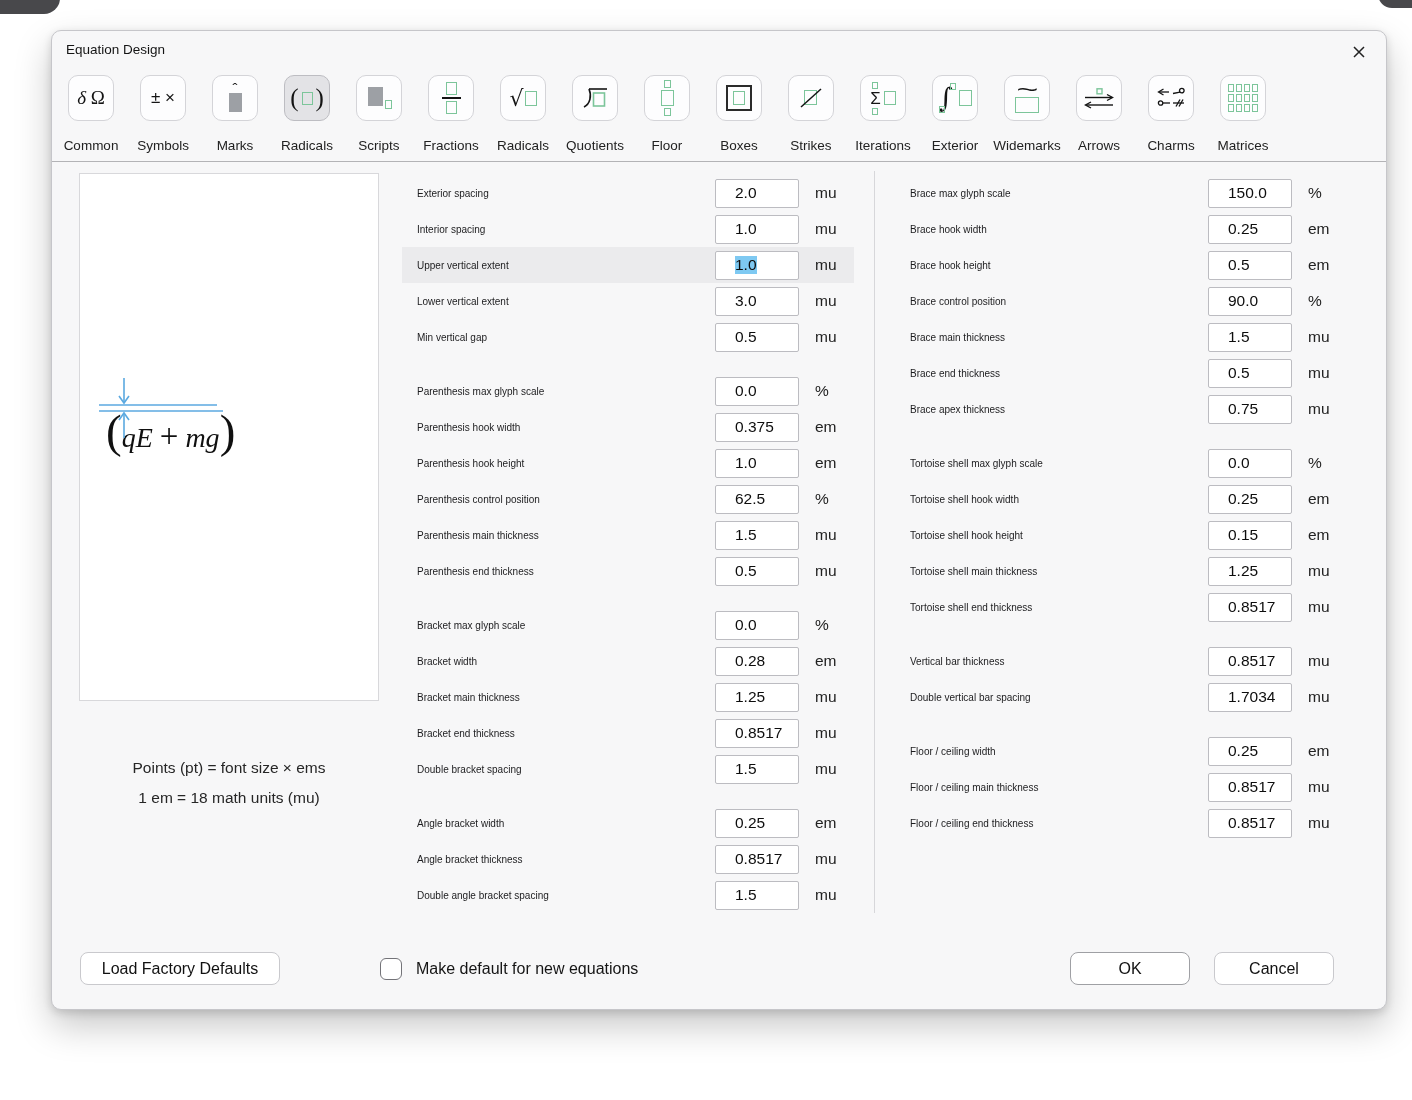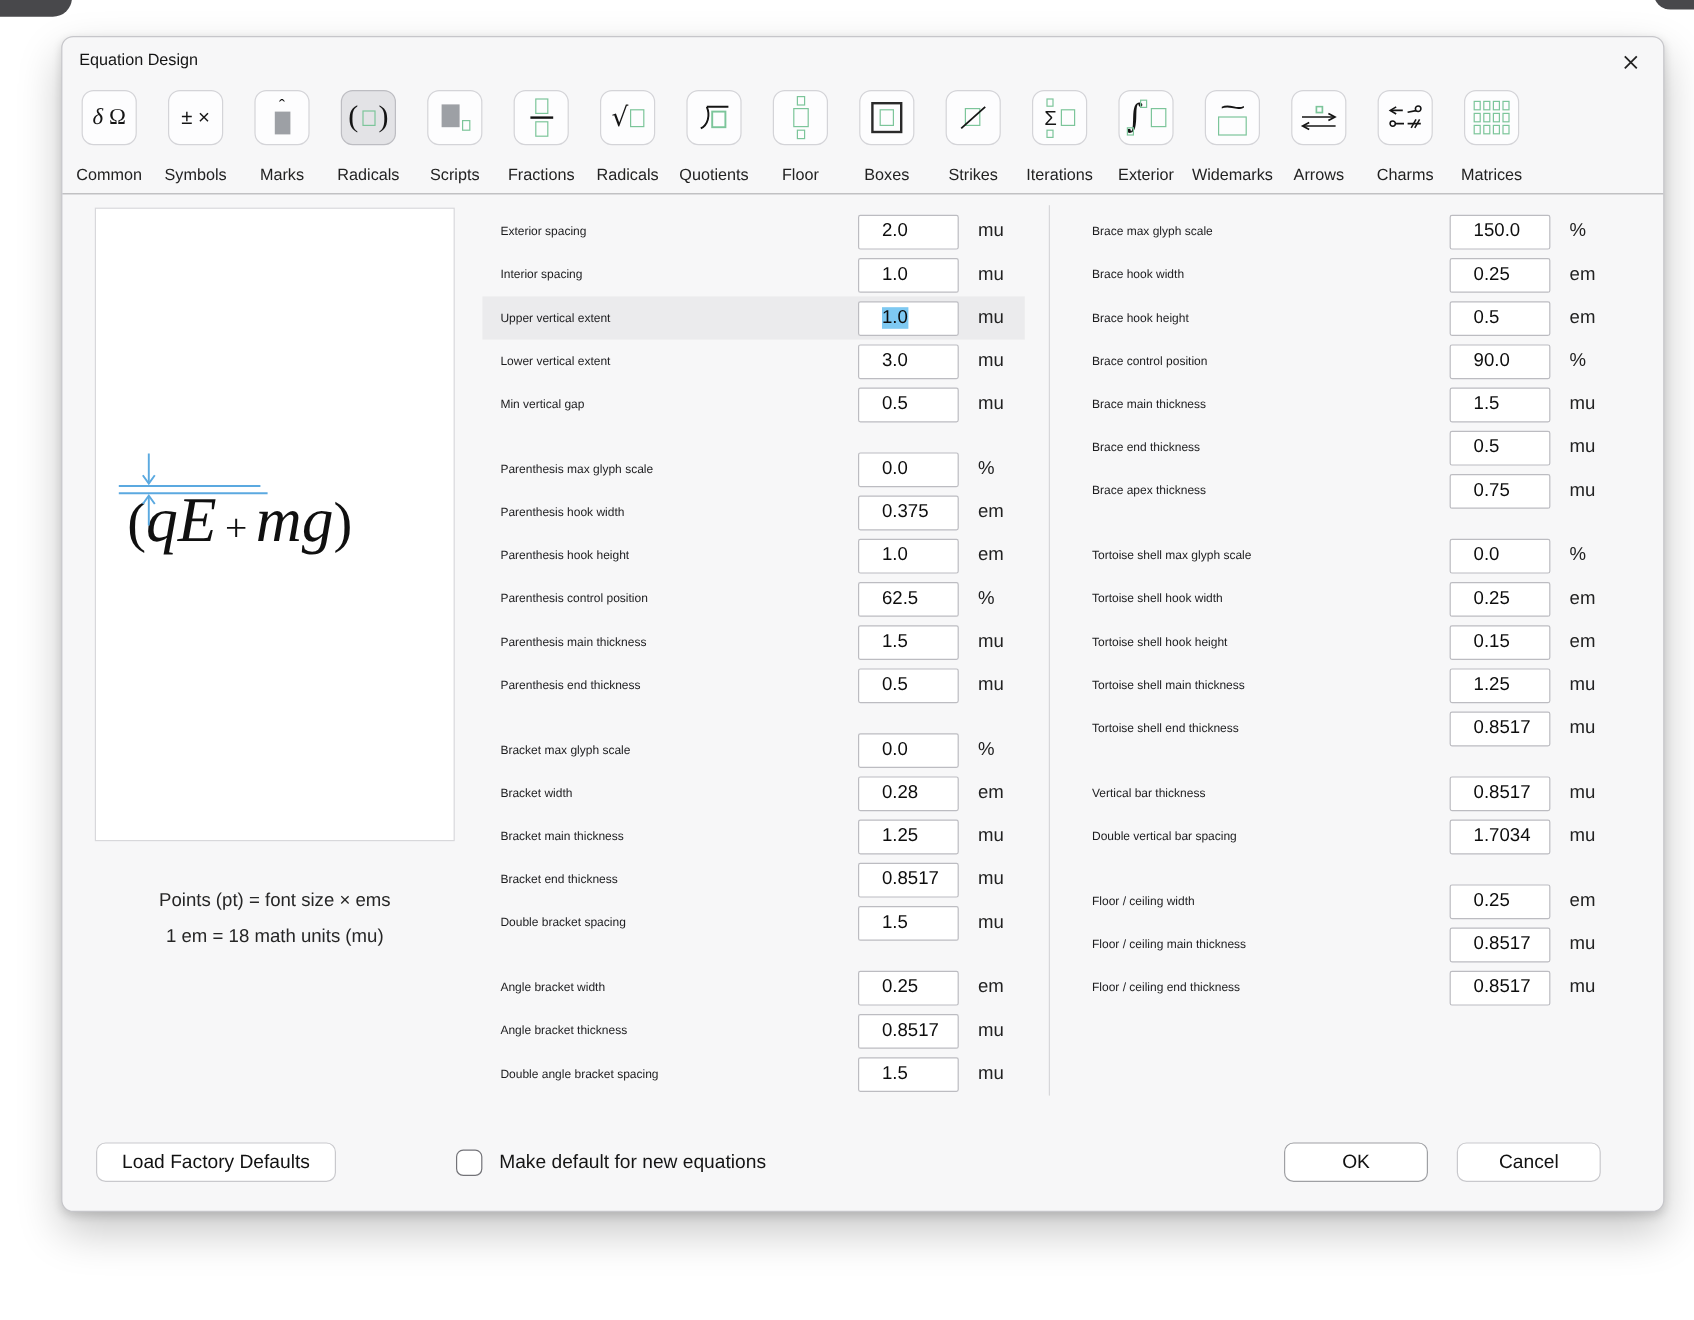--- a/index.html
+++ b/index.html
@@ -30,25 +30,25 @@
   .tb-divider{position:absolute;left:0;right:0;top:130px;height:1px;background:#b3b3b6}
 
   .gbox{border:1.5px solid var(--green);display:block}
   .grayrect{background:#9da0a5;display:block}
   .col-ic{display:flex;flex-direction:column;align-items:center}
   .row-ic{display:flex;flex-direction:row;align-items:center}
 
   .preview{position:absolute;left:27px;top:142px;width:300px;height:528px;background:#fff;border:1px solid #d8d8db}
   .equation{position:absolute;left:26px;top:230px;display:inline-flex;align-items:baseline;color:#101010}
   .eq-par{font-family:"Liberation Serif",serif;font-size:47px;font-weight:400}
-  .eq-it{font-family:"Liberation Serif",serif;font-style:italic;font-size:53px}
+  .eq-it{font-family:"Liberation Serif",serif;font-style:italic;font-size:28px}
   .eq-op{font-family:"Liberation Serif",serif;font-size:33px;margin:0 7px}
   .annot{position:absolute;left:0;top:190px;pointer-events:none}
 
-  .notes{position:absolute;left:27px;top:705px;width:300px;text-align:center;font-size:15.5px;color:#262626;line-height:30px}
+  .notes{position:absolute;left:27px;top:722px;width:300px;text-align:center;font-size:15.5px;color:#262626;line-height:30px}
 
   .fieldcol{position:absolute;top:144px;width:452px}
   .fieldcol.mid{left:350px}
   .fieldcol.right{left:840px}
   .group{margin-bottom:18px}
   .frow{height:36px;display:flex;align-items:center;padding-left:15px}
   .fieldcol.right .frow{padding-left:18px}
   .frow.hl{background:#ebebed}
   .flabel{width:298px;font-size:10px;color:#1c1c1e}
   .finput{width:84px;height:29px;background:#fff;border:1px solid #bcbcc1;border-radius:2px;

